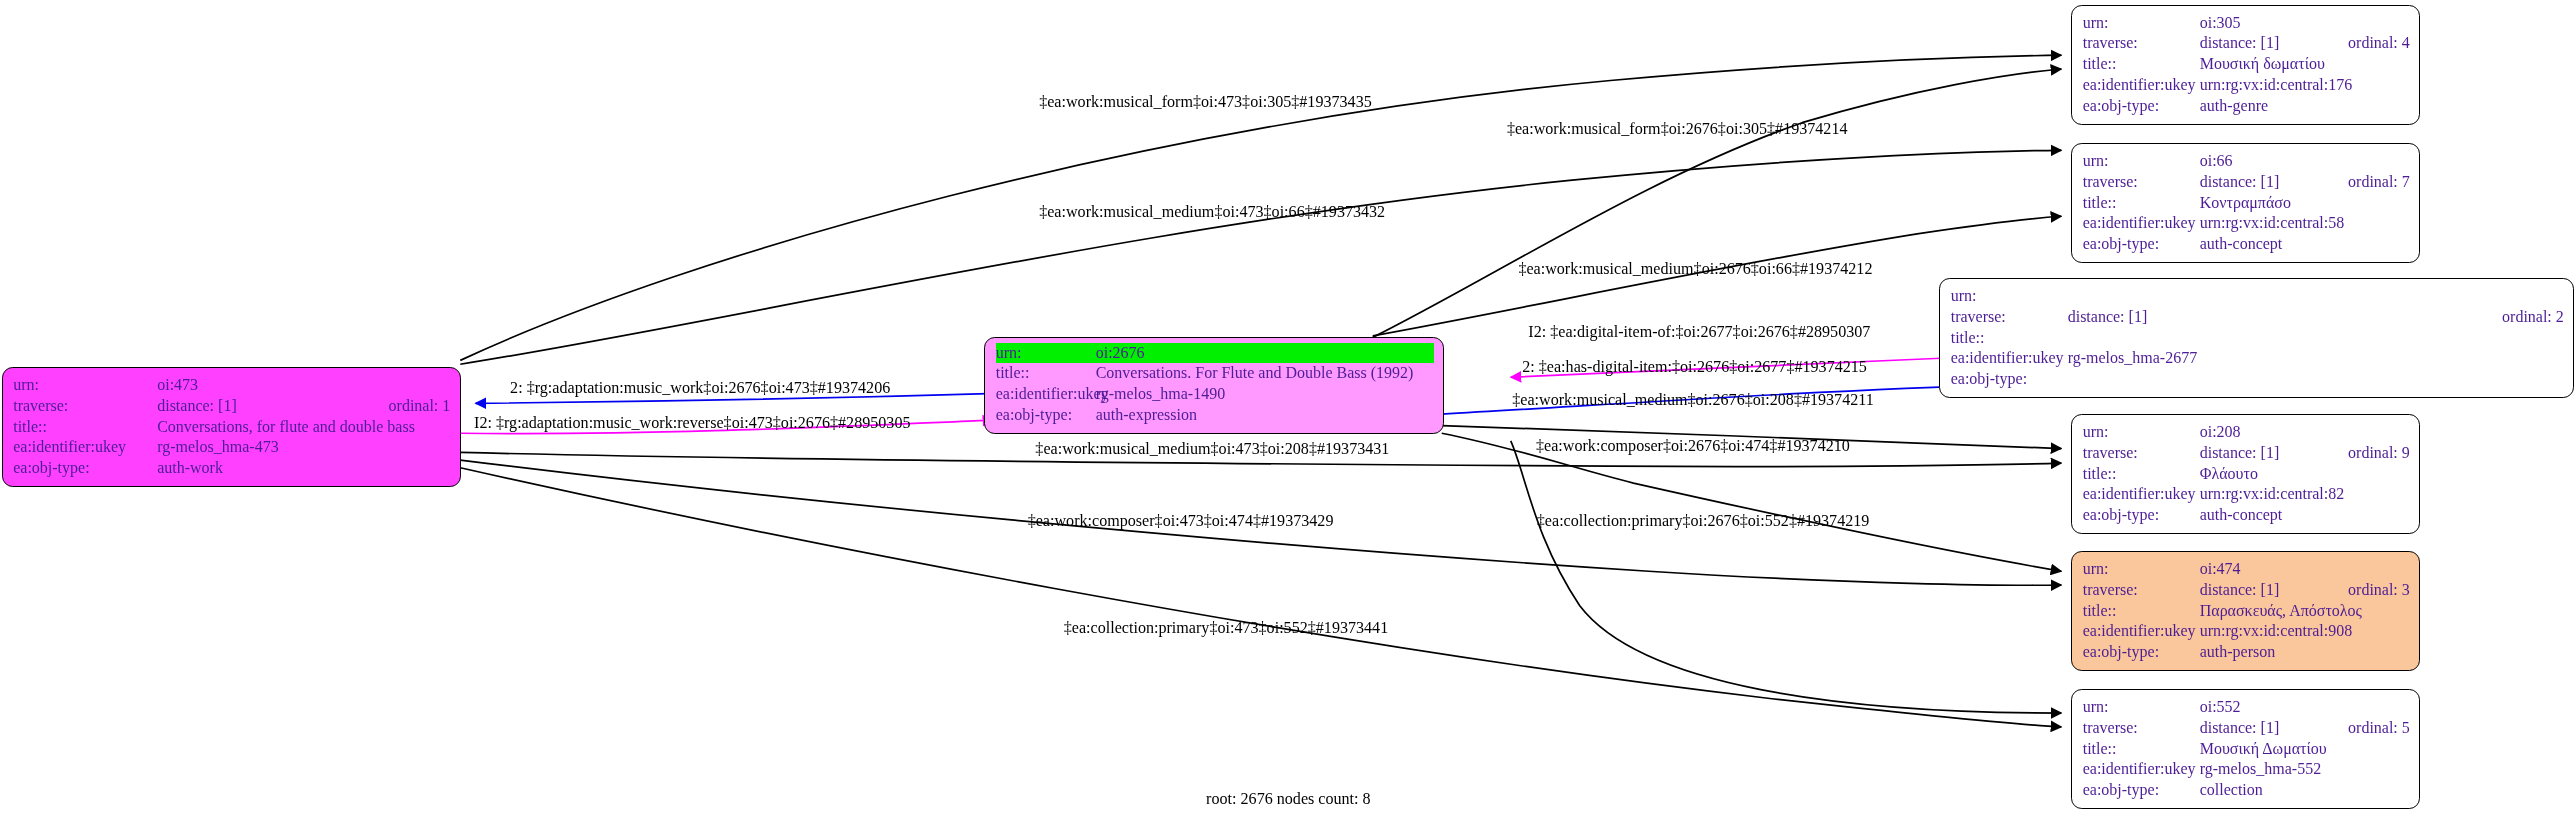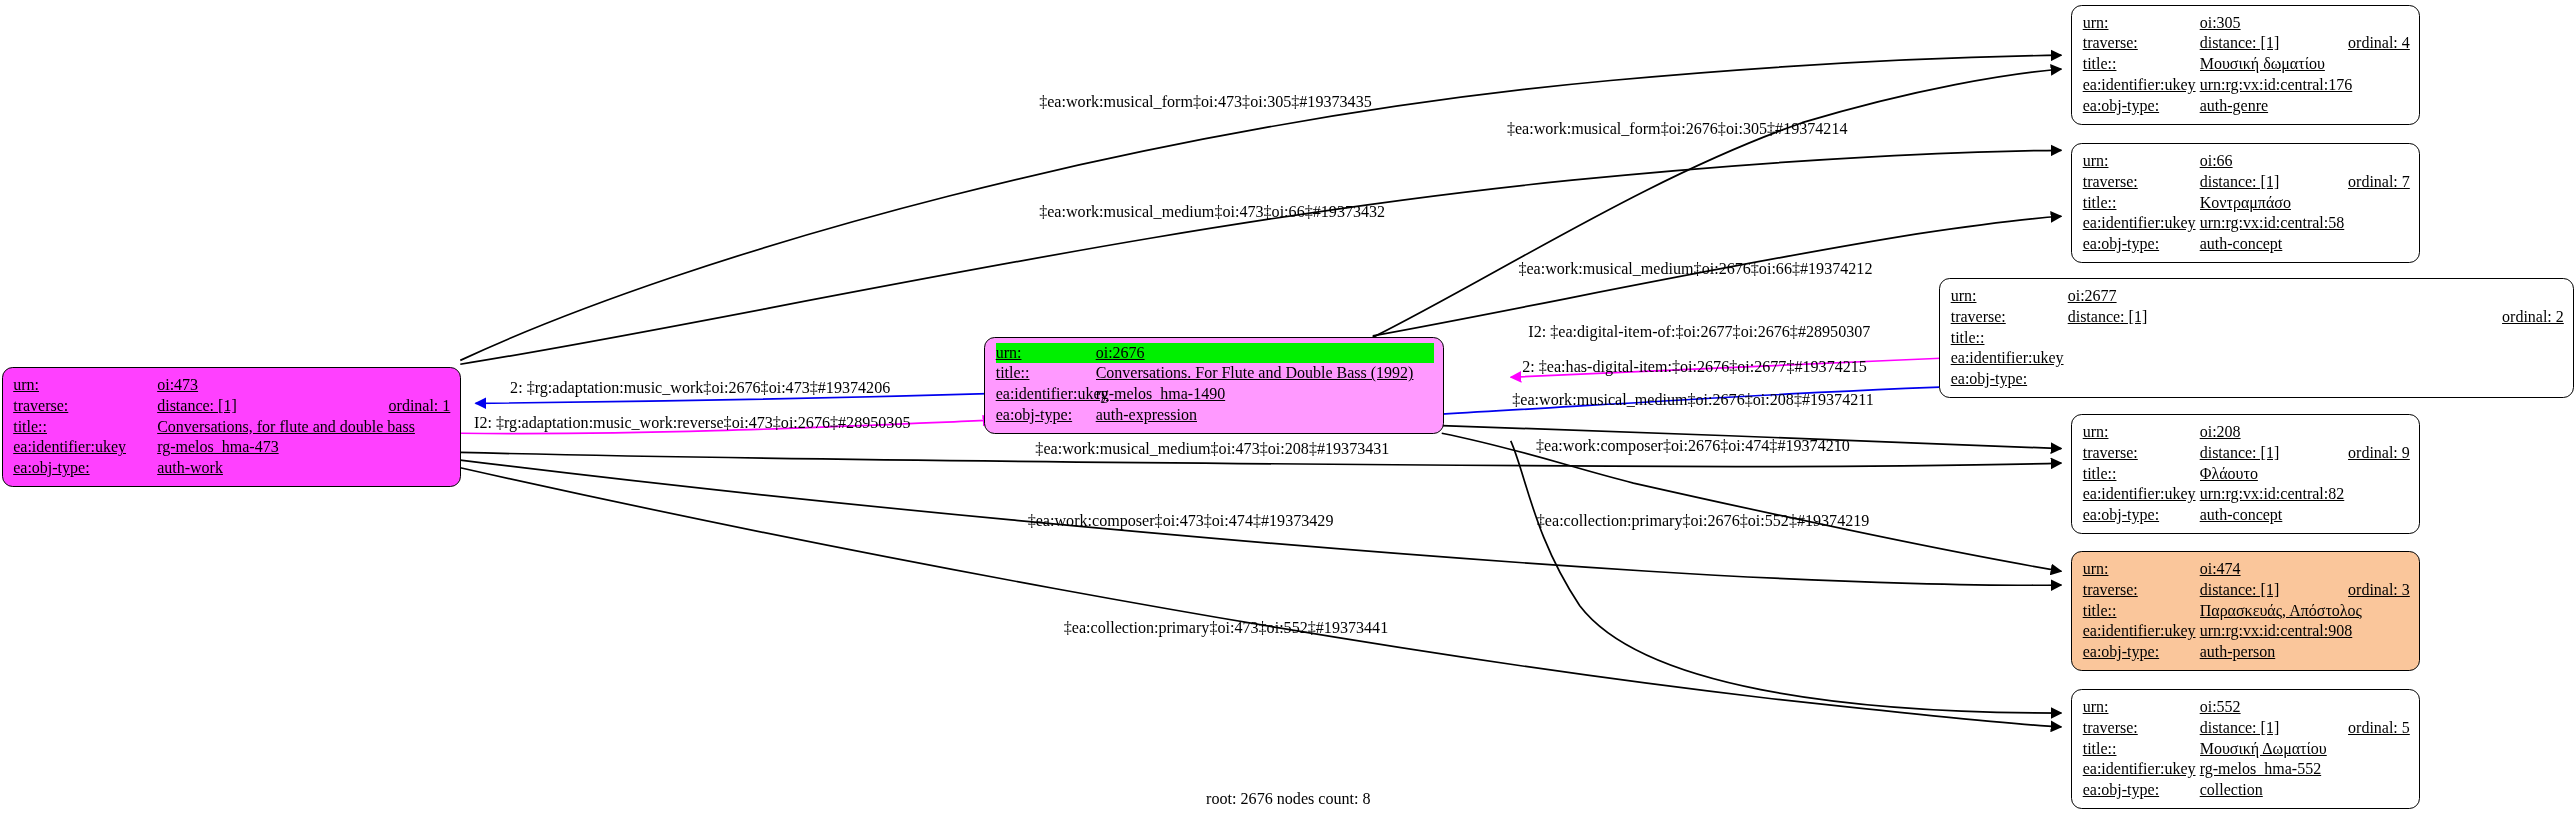--- a/index.html
+++ b/index.html
@@ -17,21 +17,21 @@
     position:absolute;
     box-sizing:border-box;
     border:1.2px solid #000;
     border-radius:10.7px;
     background:#ffffff;
     padding:7px 9.2px 7px 10.7px;
   }
   .node.magenta{background:#ff40ff;border-color:#000;}
   .node.pink{background:#ff99ff;border-color:#000;}
   .node.orange{background:#fac69b;border-color:#000;}
-  .node-row{display:flex;align-items:baseline;line-height:1.30;font-size:16px;color:#000000;text-decoration:underline;}
+  .node-row{display:flex;align-items:baseline;line-height:1.30;font-size:16px;color:#4c1d95;}
   .node-row .k{flex:0 0 auto;}
   .node-row .v{flex:1 1 auto;}
   .node-row.highlight{background:#00f000;}
   .node-row .ord{margin-left:20px;}
   .nowrap{white-space:nowrap;overflow:hidden;}
 </style>
 </head>
 <body>
 
 <div id="graph-root">
@@ -182,32 +182,32 @@
     </div>
     <div class="node-row">
       <span class="k" style="width:117px">ea:obj-type:</span>
       <span class="v">auth-concept</span>
     </div>
   </div>
 
   <div class="node" style="left:1939px; top:278px; width:635px;">
     <div class="node-row">
       <span class="k" style="width:117px">urn:</span>
-      <span class="v">oi:2677</span>
     </div>
     <div class="node-row">
       <span class="k" style="width:117px">traverse:</span>
       <span class="v">distance: [1]</span>
       <span class="ord">ordinal: 2</span>
     </div>
     <div class="node-row">
       <span class="k" style="width:117px">title::</span>
     </div>
     <div class="node-row">
       <span class="k" style="width:117px">ea:identifier:ukey</span>
+      <span class="v">rg-melos_hma-2677</span>
     </div>
     <div class="node-row">
       <span class="k" style="width:117px">ea:obj-type:</span>
     </div>
   </div>
 
   <div class="node" style="left:2071px; top:414px; width:349px;">
     <div class="node-row">
       <span class="k" style="width:117px">urn:</span>
       <span class="v">oi:208</span>

